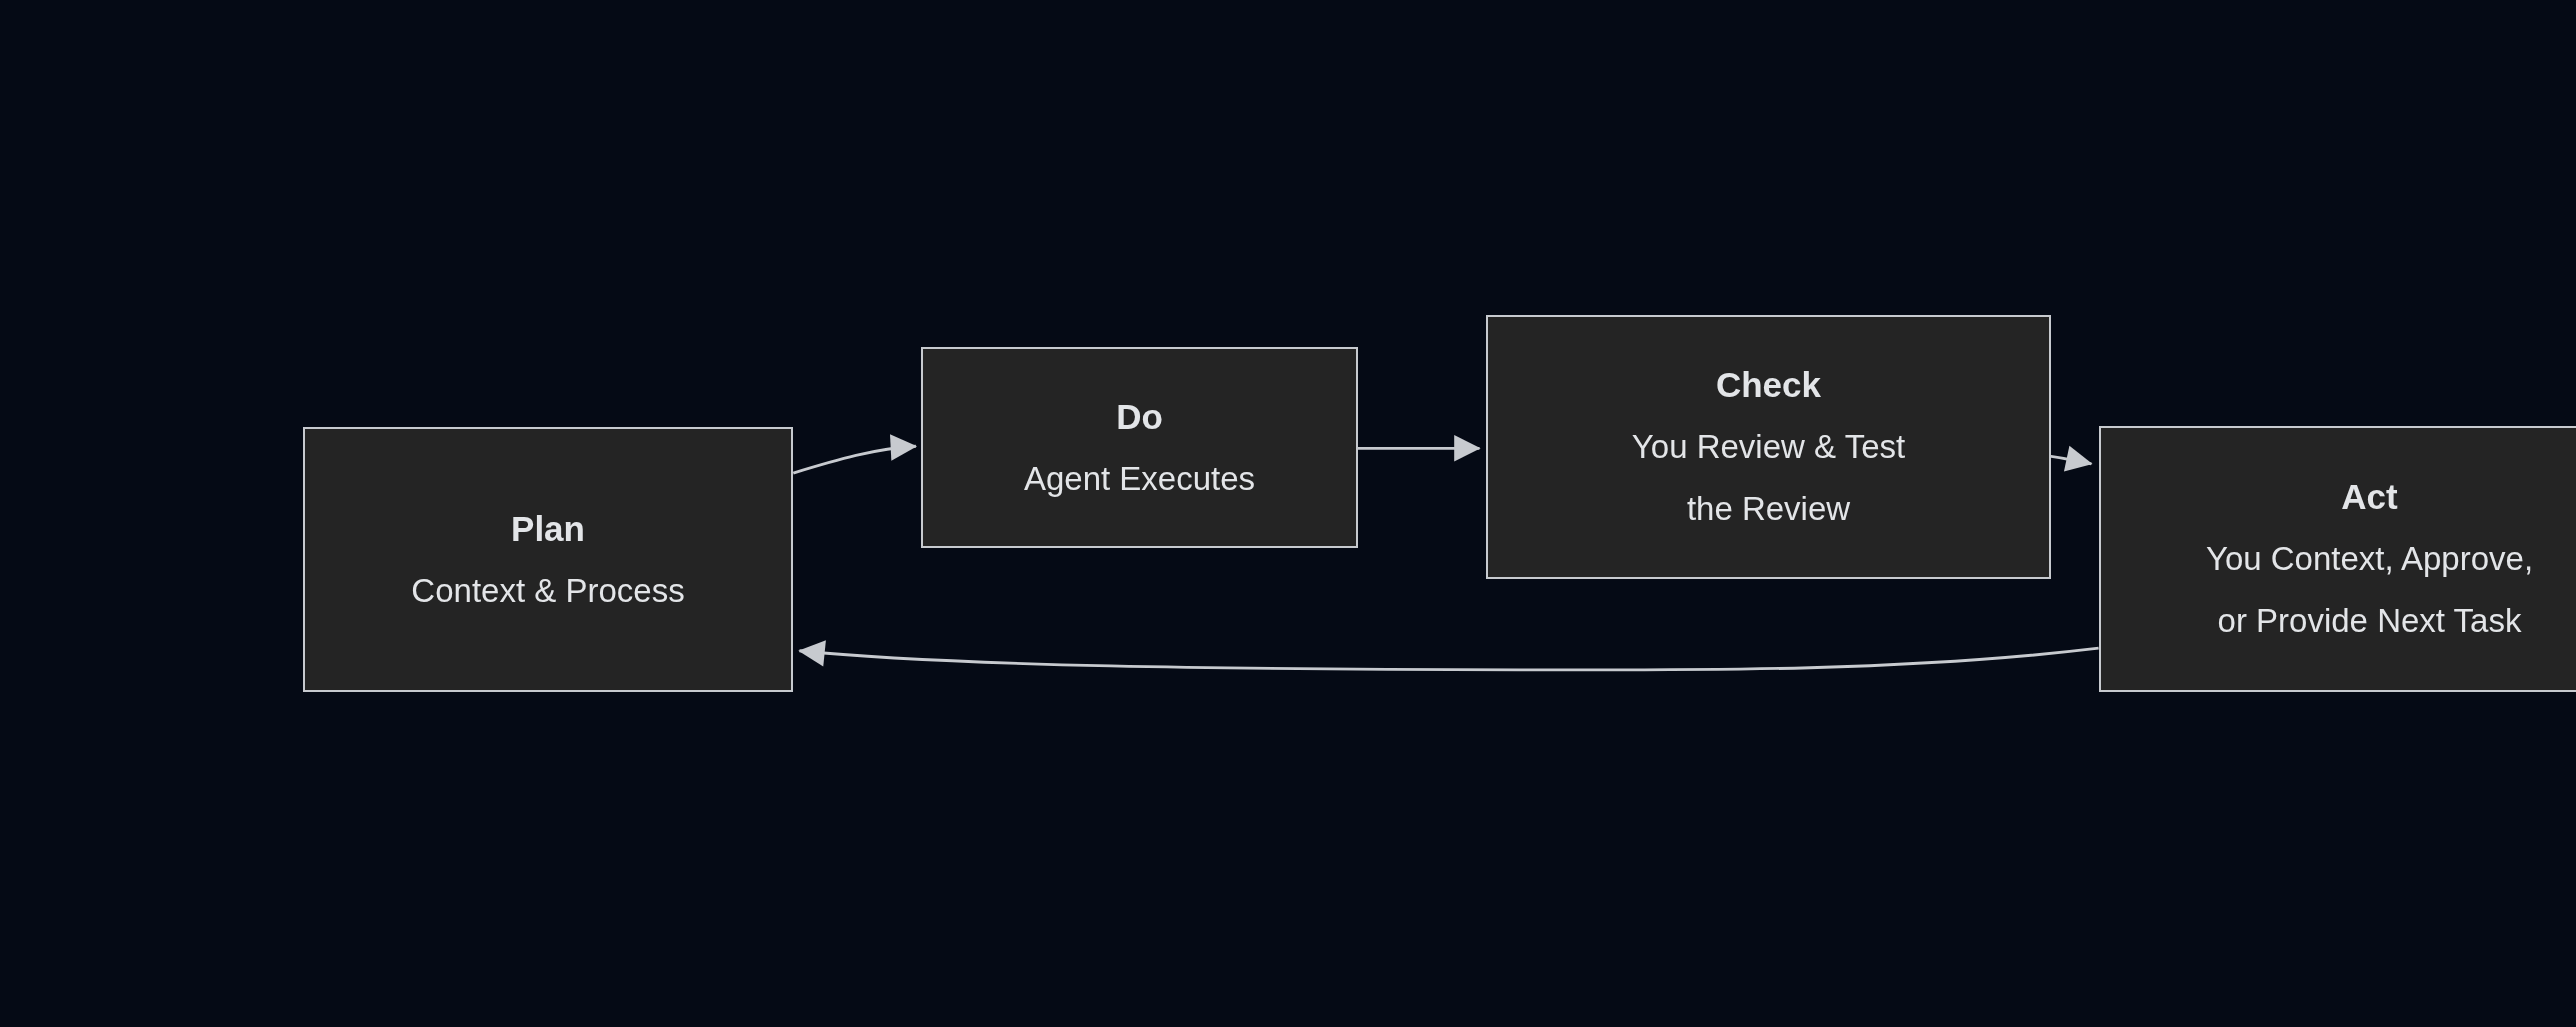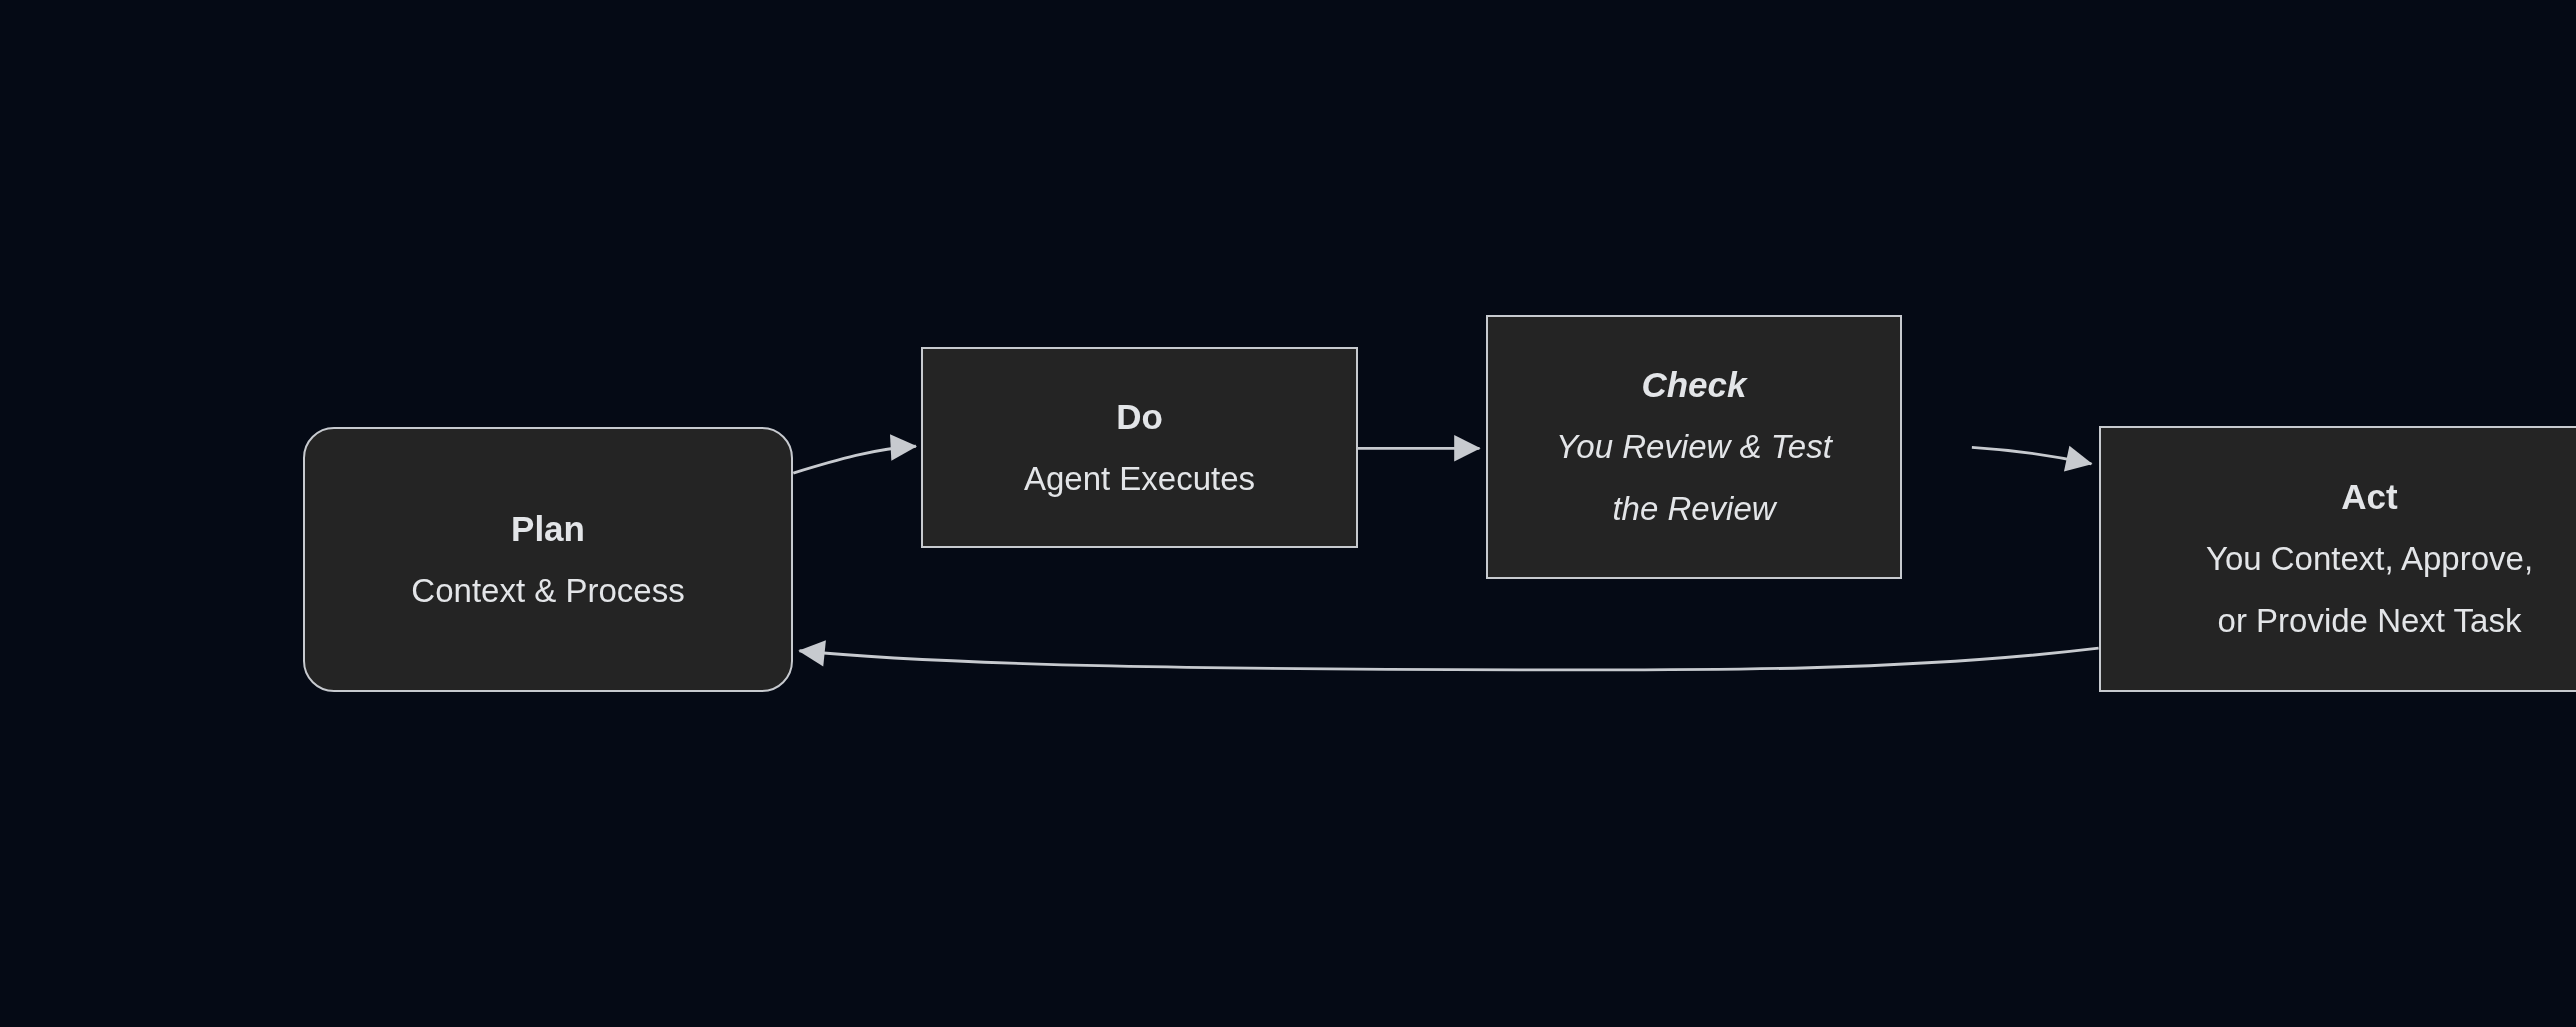--- a/index.html
+++ b/index.html
@@ -44,23 +44,23 @@
     font-size: 35px;
     line-height: 62px;
     white-space: nowrap;
   }
   .node .line {
     font-weight: 400;
     font-size: 33px;
     line-height: 62px;
     white-space: nowrap;
   }
-  #node-plan  { left: 303px;  top: 427px; width: 490px;  height: 265px; border-radius: 31px; }
+  #node-plan  { left: 303px;  top: 427px; width: 490px;  height: 265px; }
   #node-do    { left: 921px; top: 347px; width: 437px;  height: 201px; }
-  #node-check { left: 1486px; top: 315px; width: 416px;  height: 264px; font-style: italic; }
+  #node-check { left: 1486px; top: 315px; width: 565px;  height: 264px; }
   #node-act   { left: 2099px; top: 426px; width: 541px; height: 266px; }
 </style>
 </head>
 <body>
 
 <div class="stage">
 
   <svg class="connectors" viewBox="0 0 5754 1995" xmlns="http://www.w3.org/2000/svg" aria-hidden="true">
     <defs>
       <marker id="arrowhead" viewBox="0 0 12 12" refX="11" refY="6" markerWidth="56" markerHeight="56" markerUnits="userSpaceOnUse" orient="auto">

